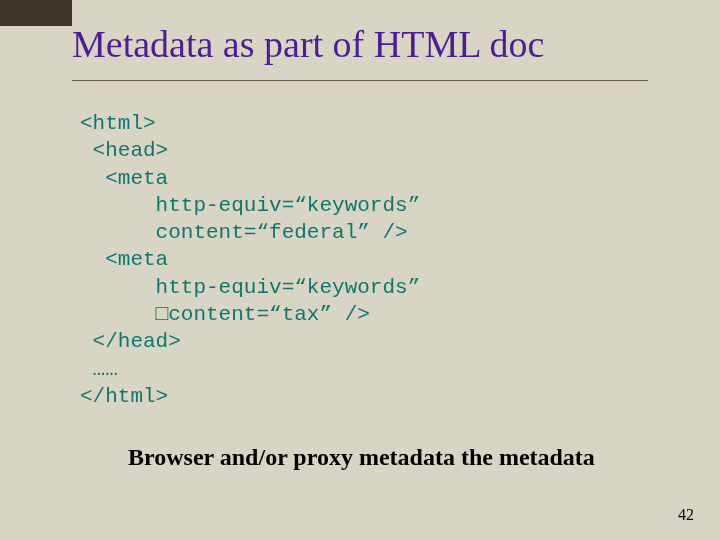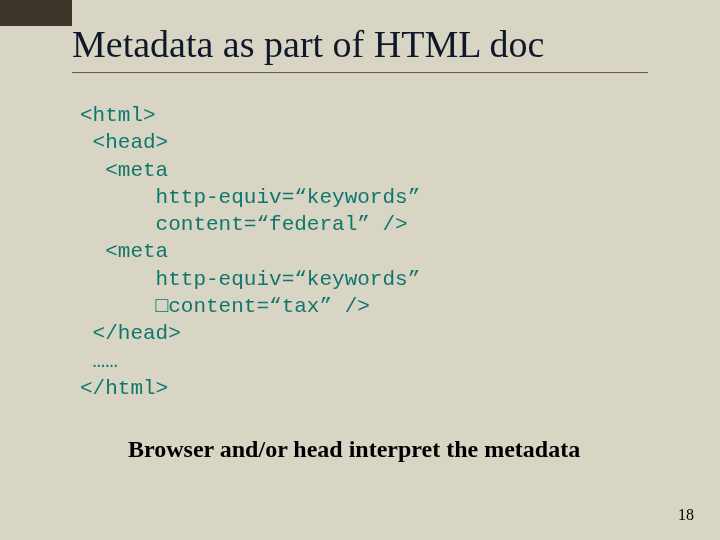--- a/index.html
+++ b/index.html
@@ -18,22 +18,22 @@
     width: 72px;
     height: 26px;
     background: #3d342a;
   }
   .slide {
     padding: 22px 72px 0 72px;
   }
   .title {
     font-size: 38px;
     font-weight: normal;
-    color: #0f172a;
-    margin-bottom: 6px;
+    color: #4c1d95;
+    margin-bottom: 14px;
     font-family: 'Times New Roman', Times, serif;
   }
   .title-underline {
     height: 2px;
     margin-bottom: 28px;
     background: linear-gradient(to bottom, #6b5e4a 0%, #6b5e4a 50%, #cfc9b6 50%, #cfc9b6 100%);
   }
   .code-block {
     font-family: 'Courier New', Courier, monospace;
     font-size: 21px;
@@ -73,16 +73,16 @@
   &lt;meta
       http-equiv=“keywords”
       content=“federal” /&gt;
   &lt;meta
       http-equiv=“keywords”
       □content=“tax” /&gt;
  &lt;/head&gt;
  ……
 &lt;/html&gt;</div>
 
-  <div class="caption">Browser and/or head interpret the metadata</div>
+  <div class="caption">Browser and/or proxy metadata the metadata</div>
 </div>
 
-<div class="page-number">18</div>
+<div class="page-number">42</div>
 
 </body></html>

